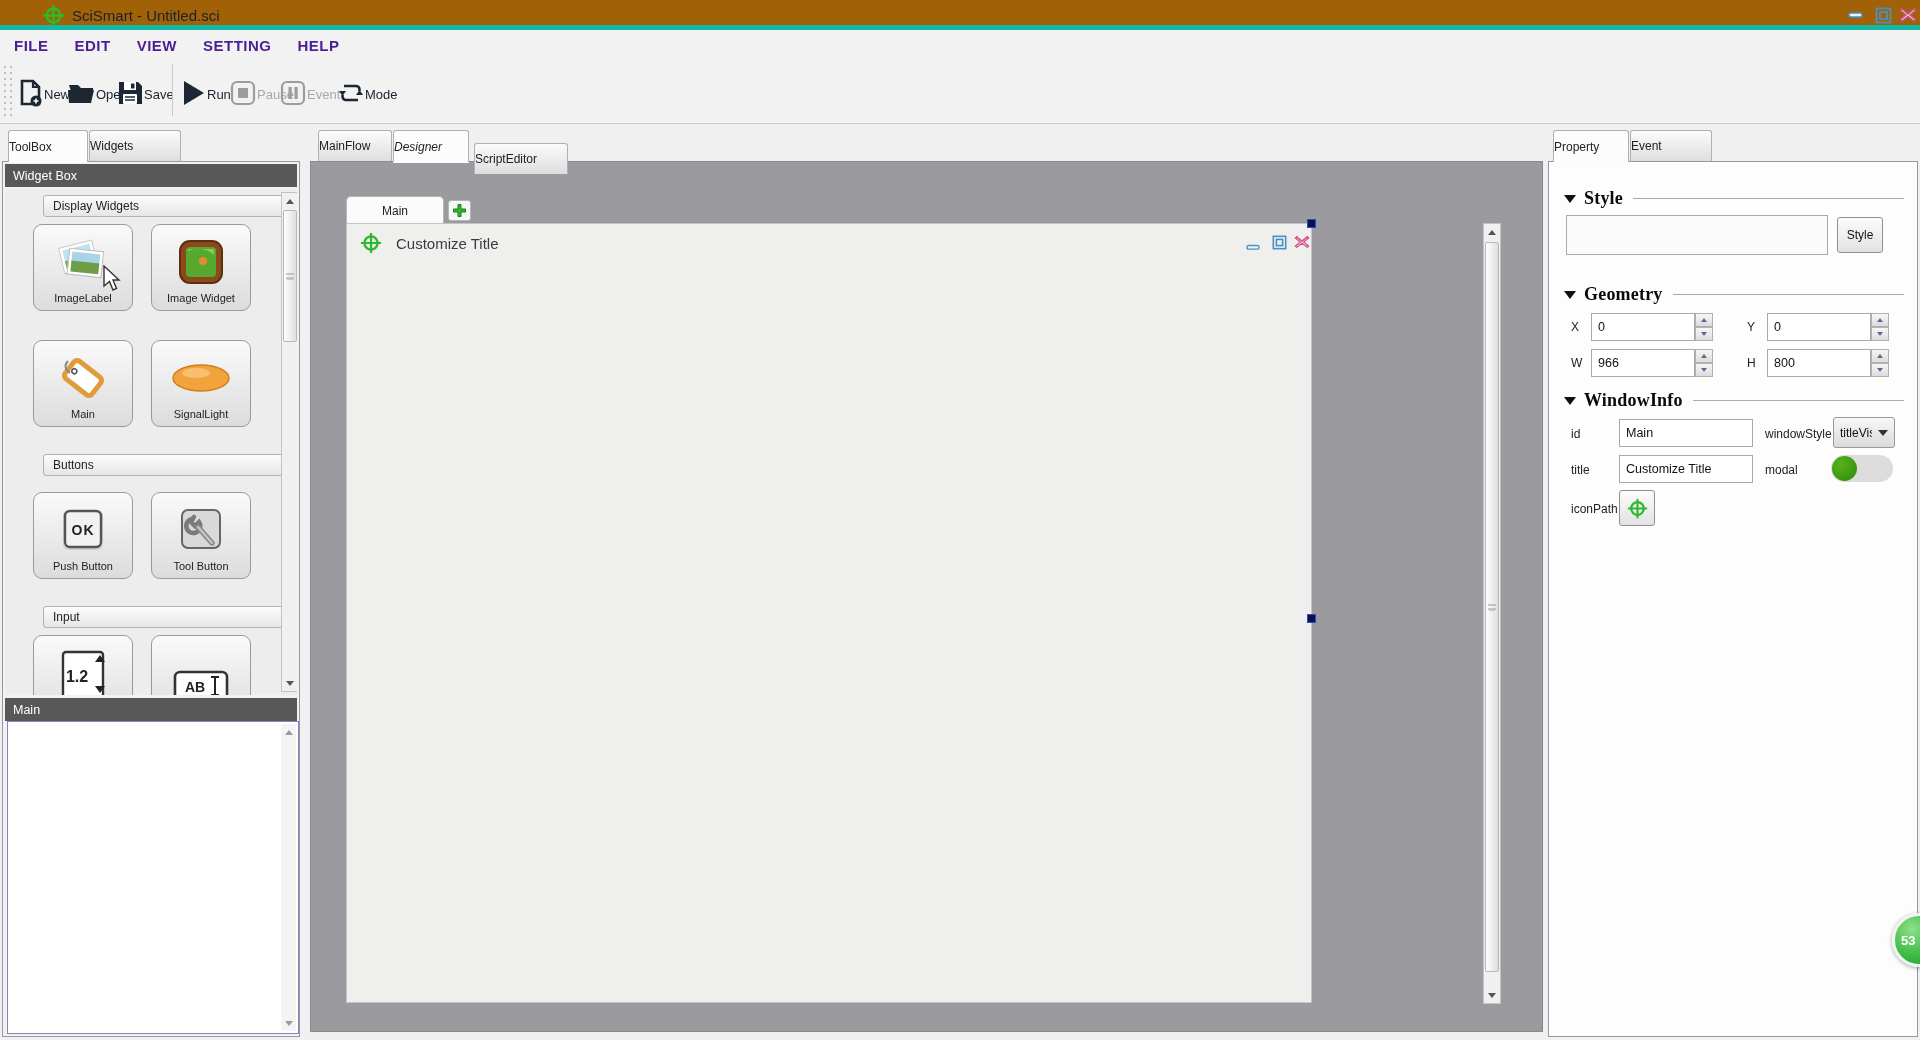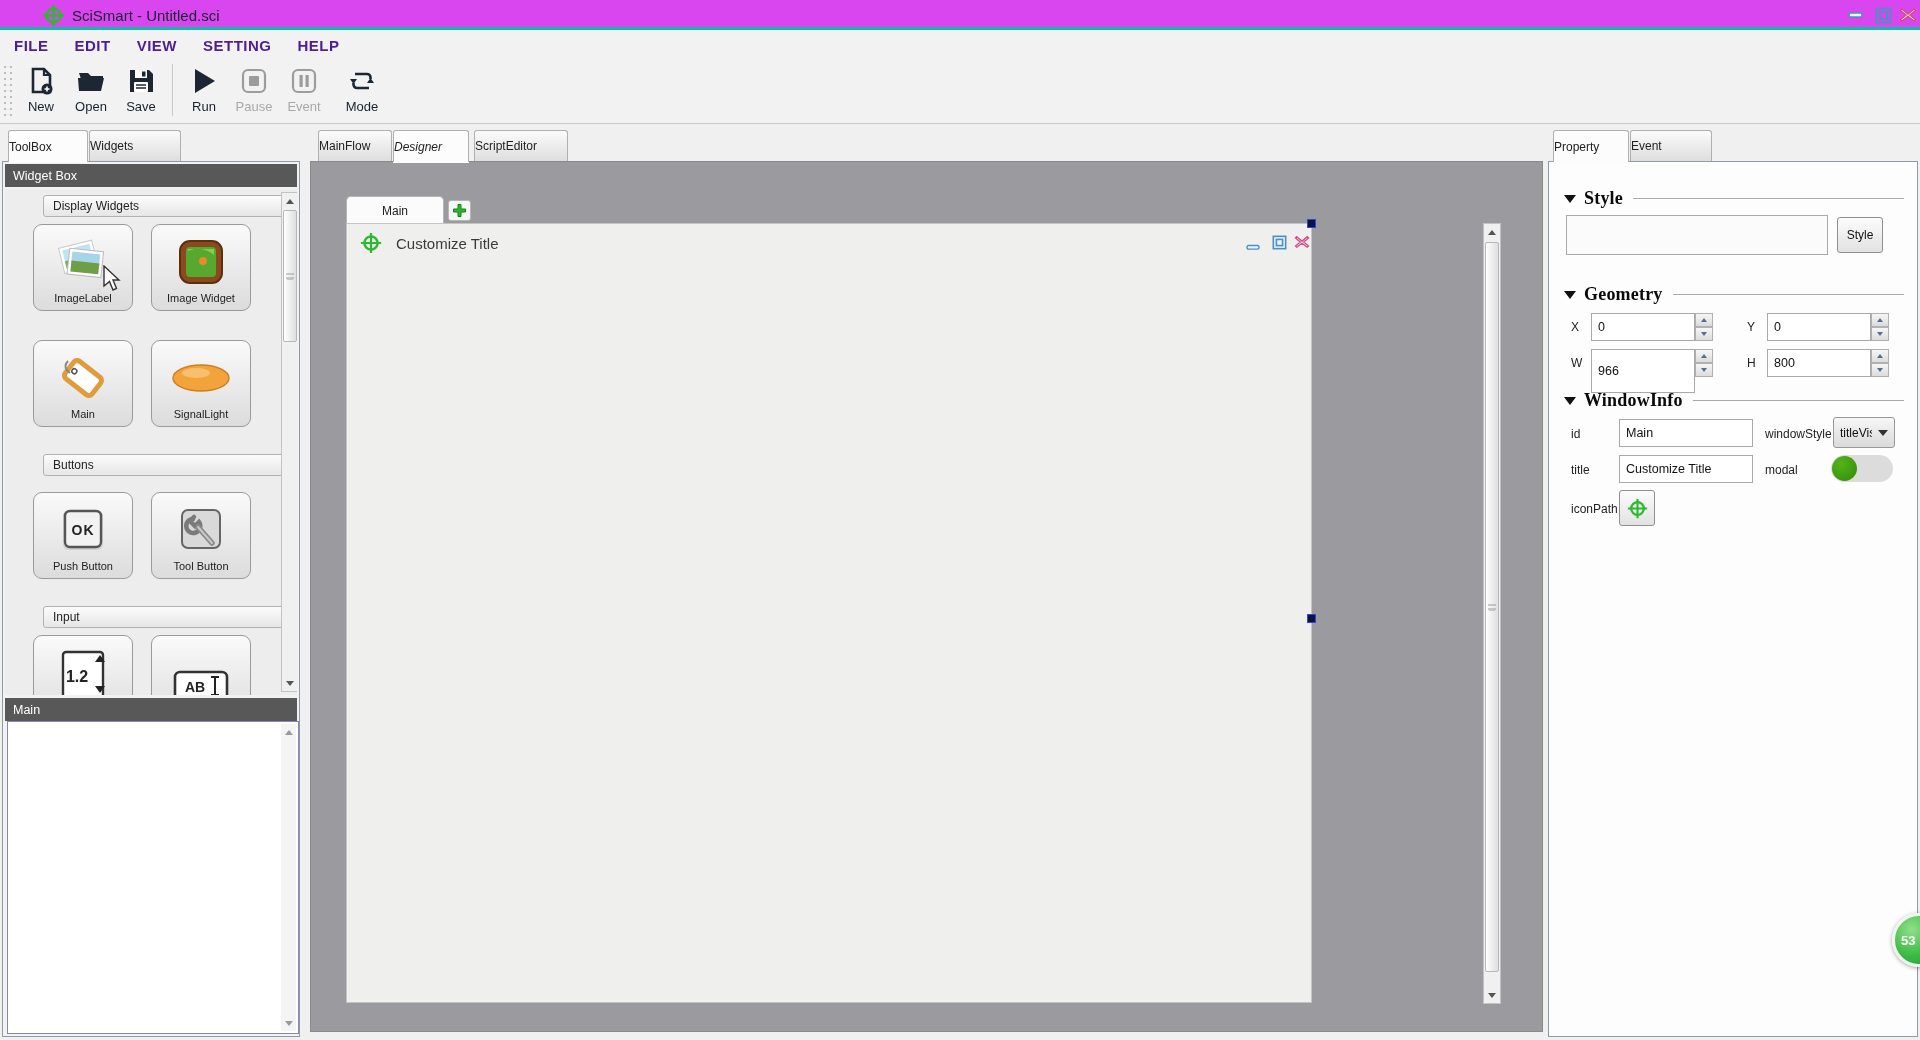--- a/index.html
+++ b/index.html
@@ -2,33 +2,33 @@
 <html><head>
 <meta charset="utf-8">
 <style>
   * { margin:0; padding:0; box-sizing:border-box; }
   html,body { width:1920px; height:1040px; overflow:hidden; }
   body { font-family:"Liberation Sans", sans-serif; background:#f0f0f0; color:#1c2733; }
   .app { position:relative; width:1920px; height:1040px; background:#f0f0f0; overflow:hidden; }
   .abs { position:absolute; }
 
   
-  .titlebar { left:0; top:0; width:1920px; height:30px; background:#d946ef; border-bottom:3px solid #14b8a6; }
+  .titlebar { left:0; top:0; width:1920px; height:30px; background:#a16207; border-bottom:5px solid #14b8a6; }
   .title-text { position:absolute; left:72px; top:7px; font-size:15px; color:#16222e; }
   .winctl { position:absolute; top:5px; width:22px; height:20px; display:flex; align-items:center; justify-content:center; cursor:default; }
 
   
   .menubar { left:0; top:31px; width:1920px; height:29px; background:#f2f2f2; display:flex; align-items:center; gap:26px; padding-left:14px; }
   .menu-item { font-size:15px; font-weight:600; color:#4c1d95; letter-spacing:0.5px;text-align:right; }
 
   
   .toolbar { left:0; top:60px; width:1920px; height:64px; background:#f2f2f2; border-bottom:1px solid #c9c9c9; display:flex; align-items:flex-start; }
   .grip { width:12px; height:56px; margin:4px 2px 0 2px;
           background-image:radial-gradient(#bdbdbd 1.2px, transparent 1.3px); background-size:6px 6px; }
-  .tbtn { width:50px; height:60px; display:flex; flex-direction:column; align-items:center; justify-content:flex-start; padding-top:6px; }
+  .tbtn { width:50px; height:60px; display:flex; flex-direction:row; align-items:center; justify-content:flex-start; padding-top:6px; }
   .tbtn .lbl { font-size:13px; color:#16222e; margin-top:3px; }
   .tbtn.disabled .lbl { color:#a8a8a8; }
   .tsep { width:1px; height:52px; background:#c9c9c9; margin:4px 6px 0 6px; }
 
   
   .tab { position:absolute; top:130px; height:31px; border:1px solid #b0b0b0; border-bottom:none;
          border-radius:3px 3px 0 0; background:linear-gradient(#fbfbfb,#dedede);
          background-image:linear-gradient(#fbfbfb,#dedede), radial-gradient(#d2d2d2 0.8px, transparent 1px);
          background-size:100% 100%, 4px 4px;
          display:flex; align-items:center; justify-content:flex-start; font-size:12px; color:#222; z-index:2; }
@@ -371,21 +371,21 @@
       </div>
     </div>
   </div>
 
   <div class="tab" style="left:318px; width:74px;">
       <span>MainFlow</span>
     </div>
   <div class="tab active" style="left:393px; width:76px;font-style:italic;">
       <span>Designer</span>
     </div>
-  <div class="tab" style="left:474px; width:94px;">
+  <div class="tab" style="left:474px; width:94px;margin-top:13px;">
       <span>ScriptEditor</span>
     </div>
 
   <div class="canvas">
 
     <div class="pagetab" style="left:35px; top:34px; width:98px; height:28px;">
       <span>Main</span>
     </div>
     <div class="addbtn" style="left:137px; top:38px;">
       <span>
@@ -480,21 +480,21 @@
     <div class="spin" style="left:322px; top:151px; height:28px;">
         <div>
           <span class="t"></span>
         </div>
         <div>
           <span class="b"></span>
         </div>
       </div>
 
     <span class="flabel" style="left:22px; top:194px;">W</span>
-    <input class="tinput" style="left: 42px; top: 187px; width: 104px; height: 44px;" value="966">
+    <input class="tinput" style="left: 42px; top: 187px; width: 104px; height: 28px;" value="966">
     <div class="spin" style="left:146px; top:187px; height:28px;">
         <div>
           <span class="t"></span>
         </div>
         <div>
           <span class="b"></span>
         </div>
       </div>
 
     <span class="flabel" style="left:198px; top:194px;">H</span>

